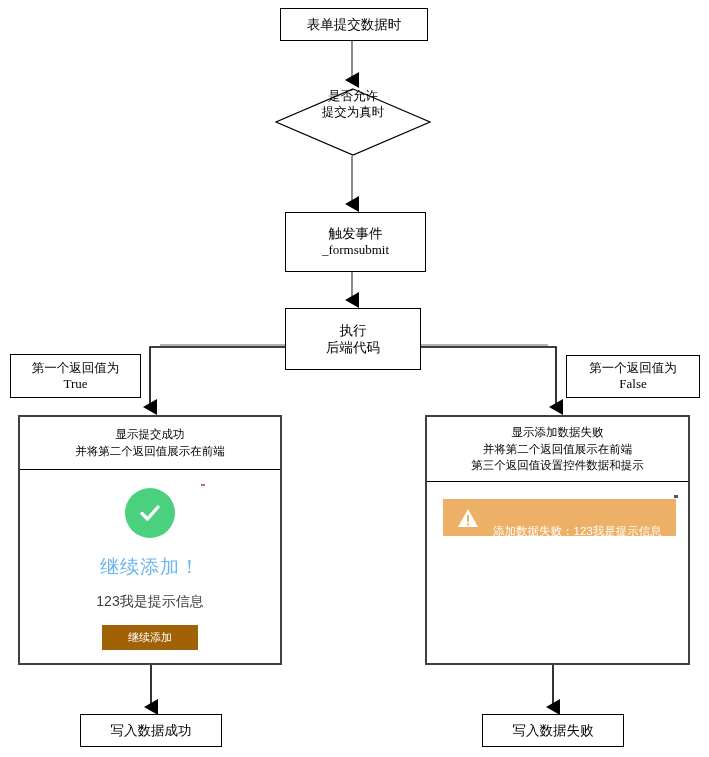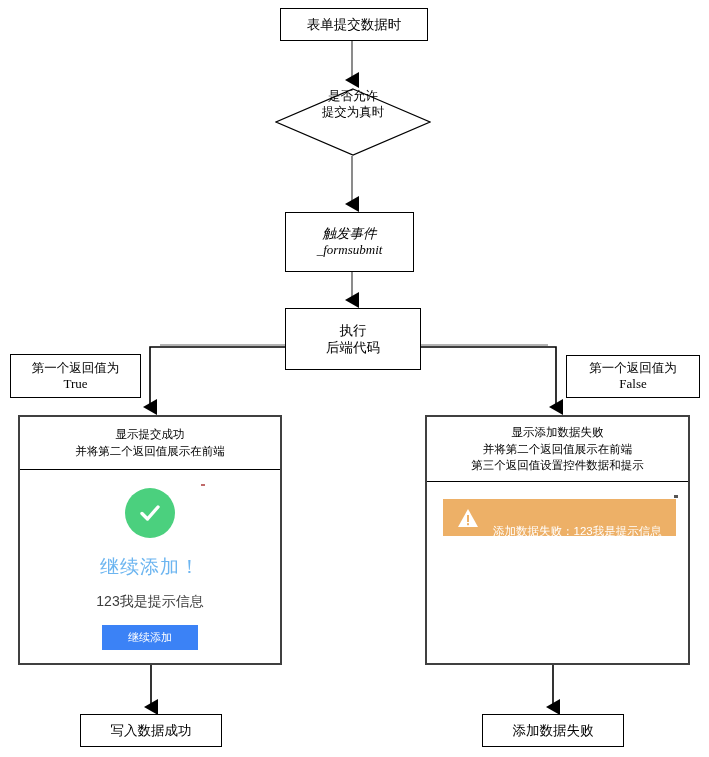--- a/index.html
+++ b/index.html
@@ -31,21 +31,21 @@
     flex-direction: column;
     align-items: center;
     justify-content: center;
     text-align: center;
     color: #000000;
     line-height: 1.28;
     z-index: 3;
   }
   .node .ln { display: block; white-space: nowrap; }
   .n-start   { left: 280px; top: 8px;   width: 148px; height: 33px;  font-size: 13.5px; }
-  .n-trigger { left: 285px; top: 212px; width: 129px; height: 60px;  font-size: 13.5px; font-style: italic; }
+  .n-trigger { left: 285px; top: 212px; width: 141px; height: 60px;  font-size: 13.5px; }
   .n-exec    { left: 285px; top: 308px; width: 136px; height: 62px;  font-size: 13.5px; }
   .n-true    { left: 10px;  top: 354px; width: 131px; height: 44px;  font-size: 12.5px; }
   .n-false   { left: 566px; top: 355px; width: 134px; height: 43px;  font-size: 12.5px; }
   .n-okend   { left: 80px;  top: 714px; width: 142px; height: 33px;  font-size: 13.5px; }
   .n-failend { left: 482px; top: 714px; width: 142px; height: 33px;  font-size: 13.5px; }
   .mono { font-family: "Liberation Serif", "DejaVu Serif", serif; font-size: 13px; }
 
   
   .diamond-wrap {
     position: absolute;
@@ -110,21 +110,21 @@
     letter-spacing: 1px;
   }
   .success-msg {
     margin-top: 13px;
     font-size: 14px;
     color: #3d3d3d;
   }
   .success-btn {
     margin-top: 14px;
     width: 96px; height: 25px;
-    background: #3b82f6;
+    background: #a16207;
     color: #ffffff;
     font-size: 11px;
     display: flex; align-items: center; justify-content: center;
     border: none;
     cursor: pointer;
   }
   .stray-dot {
     position: absolute;
     left: 181px; top: 14px;
     width: 4px; height: 2px;
@@ -258,16 +258,16 @@
         <span class="alert-text">添加数据失败：123我是提示信息</span>
       </div>
     </div>
   </div>
 
   <div class="node n-okend">
     <span class="ln">写入数据成功</span>
   </div>
 
   <div class="node n-failend">
-    <span class="ln">添加数据失败</span>
+    <span class="ln">写入数据失败</span>
   </div>
 
 </div>
 
 </body></html>

